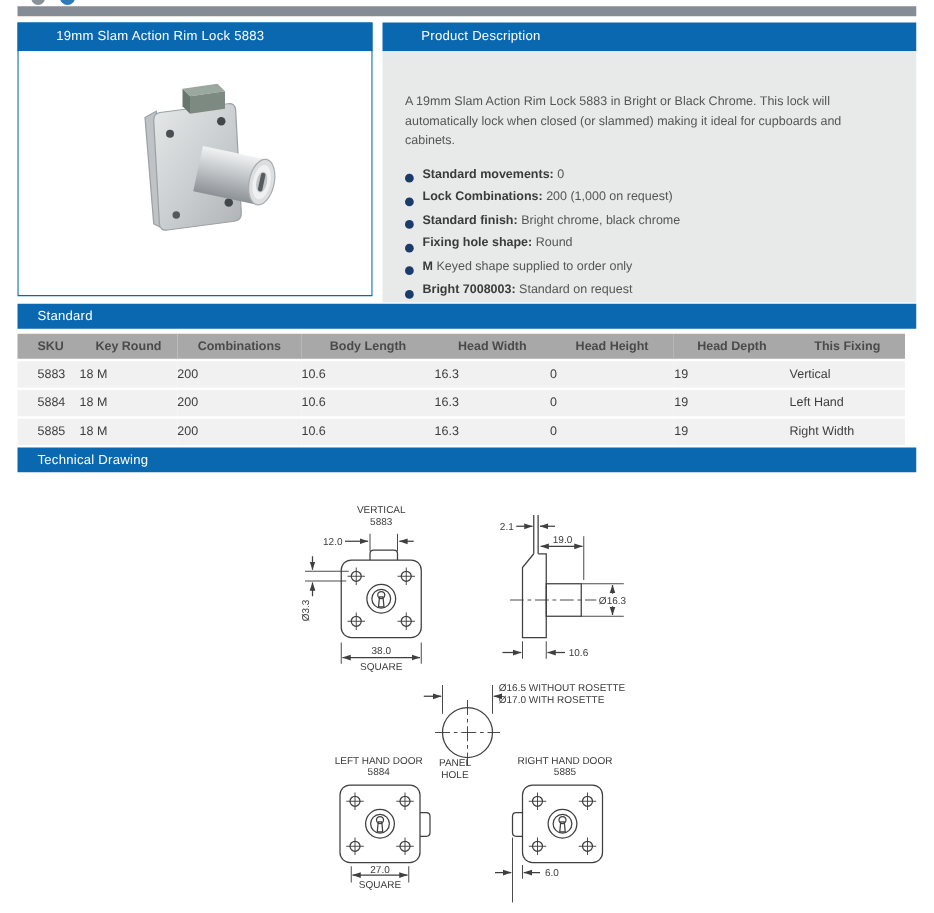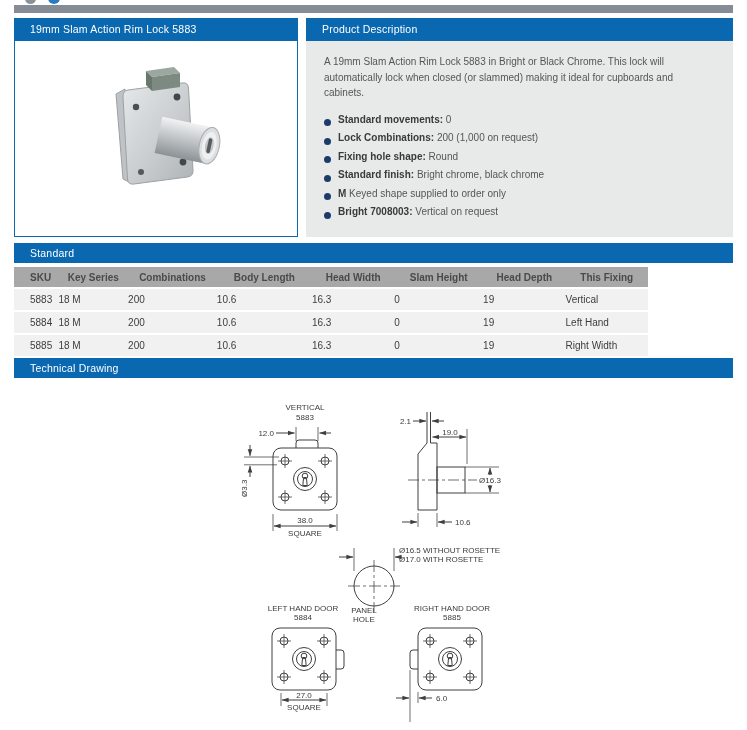--- a/index.html
+++ b/index.html
@@ -20,42 +20,42 @@
   }
   .top-icons{position:absolute;top:-3px;left:0;height:7px;}
   .icon-partial{position:absolute;top:0;height:7px;border-radius:0 0 6px 6px;}
   .icon-partial.gray{left:25px;width:11px;background:#8a9199;}
   .icon-partial.blue{left:48px;width:12px;background:#2a7bbd;}
   .top-bar{position:absolute;left:14px;right:14px;top:5px;height:8px;background:var(--graybar);}
   .panels{position:absolute;left:14px;right:14px;top:18px;height:219px;display:flex;gap:8px;}
   .panel{display:flex;flex-direction:column;}
   .panel-header{
     background:var(--accent);color:#fff;height:23px;line-height:23px;
-    font-size:10.5px;padding:0 16px;flex:0 0 23px;letter-spacing:.2px;
+    font-size:10.5px;padding:0 31px;flex:0 0 23px;letter-spacing:.2px;
   }
   .panel.left{width:284px;flex:0 0 284px;border:1px solid var(--accent);background:#fff;}
   .panel.left .panel-header{margin:-1px -1px 0 -1px;}
   .panel.right{flex:1;}
   .image-body{flex:1;display:flex;align-items:center;justify-content:center;background:#fff;}
   .desc-body{flex:1;background:var(--panelbg);padding:13px 18px 0 18px;font-size:10px;}
-  .desc-body p{color:#555;line-height:1.55;margin-bottom:10px;}
+  .desc-body p{color:#555;line-height:1.55;margin-bottom:10px;margin-top:20px;}
   ul.bullets{list-style:none;}
   ul.bullets li{display:flex;align-items:center;line-height:18.5px;}
   .dot{width:7px;height:7px;border-radius:50%;background:var(--bullet);flex:0 0 7px;margin:6px 7px 0 0;}
   ul.bullets b{color:#3a3a3a;font-weight:bold;white-space:pre;}
   ul.bullets .val{color:#555;white-space:pre-wrap;}
   .section-bar{
     position:absolute;left:14px;right:14px;height:20px;background:var(--accent);
     color:#fff;font-size:10.5px;line-height:20px;padding:0 16px;letter-spacing:.2px;
   }
   #options-bar{top:243px;}
   #technical-bar{top:358px;}
   .options-table{
     position:absolute;left:14px;right:14px;top:265px;
-    border-collapse:separate;border-spacing:0 2px;width:634px;table-layout:fixed;
+    border-collapse:separate;border-spacing:0 2px;width:710px;table-layout:fixed;
     font-size:10px;
   }
   .options-table th{
     background:var(--thead);color:#4a4a4a;font-weight:bold;height:20px;
     text-align:center;
   }
   .options-table td{
     background:var(--rowbg);color:#3d3d3d;height:21px;text-align:left;
   }
   .options-table th.c0,.options-table td.c0{text-align:left;padding-left:16px;}
@@ -129,33 +129,33 @@
         <li>
             <span class="dot"></span>
             <span><b>Standard movements:</b><span class="val"> 0</span></span>
           </li>
         <li>
             <span class="dot"></span>
             <span><b>Lock Combinations:</b><span class="val"> 200 (1,000 on request)</span></span>
           </li>
         <li>
             <span class="dot"></span>
+            <span><b>Standard finish:</b><span class="val"> Bright chrome, black chrome</span></span>
+          </li>
+        <li>
+            <span class="dot"></span>
             <span><b>Fixing hole shape:</b><span class="val"> Round</span></span>
           </li>
         <li>
             <span class="dot"></span>
-            <span><b>Standard finish:</b><span class="val"> Bright chrome, black chrome</span></span>
-          </li>
-        <li>
-            <span class="dot"></span>
             <span><b>M</b><span class="val"> Keyed shape supplied to order only</span></span>
           </li>
         <li>
             <span class="dot"></span>
-            <span><b>Bright 7008003:</b><span class="val"> Vertical on request</span></span>
+            <span><b>Bright 7008003:</b><span class="val"> Standard on request</span></span>
           </li>
       </ul>
     </div>
   </section>
 </div>
 
 <div class="section-bar" id="options-bar">
   <span>Standard</span>
 </div>
 
@@ -166,25 +166,25 @@
       <col class="col2">
       <col class="col3">
     <col class="col4">
       <col class="col5">
       <col class="col6">
       <col class="col7">
   </colgroup>
   <tbody>
       <tr>
     <th class="c0">SKU</th>
-    <th>Key Series</th>
+    <th>Key Round</th>
     <th>Combinations</th>
     <th>Body Length</th>
     <th>Head Width</th>
-    <th>Slam Height</th>
+    <th>Head Height</th>
     <th>Head Depth</th>
     <th>This Fixing</th>
   </tr>
   <tr>
     <td class="c0">5883</td>
     <td>18 M</td>
     <td>200</td>
     <td>10.6</td>
     <td>16.3</td>
     <td>0</td>

